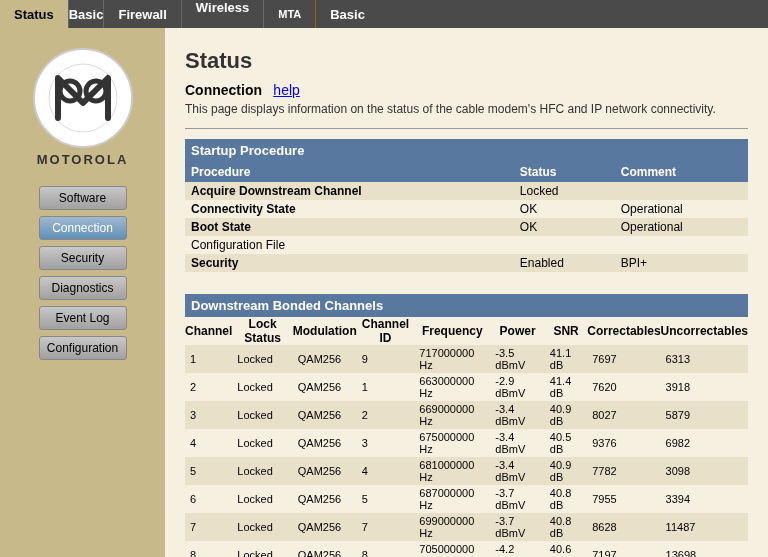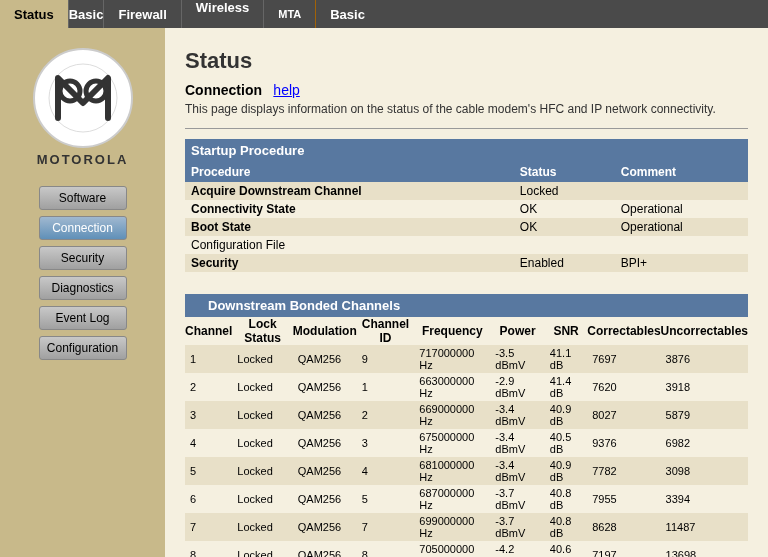--- a/index.html
+++ b/index.html
@@ -171,21 +171,21 @@
           <td style="font-weight:bold;">Security</td>
           <td>Enabled</td>
           <td>BPI+</td>
         </tr>
       </tbody>
         </table>
 
       <table class="channel-table">
         <tbody>
             <tr>
-          <td colspan="9" style="background:#5878a0; color:#fff; font-weight:bold; padding:4px 23px; font-size:13px;">Downstream Bonded Channels</td>
+          <td colspan="9" style="background:#5878a0; color:#fff; font-weight:bold; padding:4px 6px; font-size:13px;">Downstream Bonded Channels</td>
         </tr>
         <tr>
           <th>Channel</th>
           <th>Lock Status</th>
           <th>Modulation</th>
           <th>Channel ID</th>
           <th>Frequency</th>
           <th>Power</th>
           <th>SNR</th>
           <th>Correctables</th>
@@ -193,21 +193,21 @@
         </tr>
         <tr class="row-odd">
           <td>1</td>
           <td>Locked</td>
           <td>QAM256</td>
           <td>9</td>
           <td>717000000 Hz</td>
           <td>-3.5 dBmV</td>
           <td>41.1 dB</td>
           <td>7697</td>
-          <td>3876</td>
+          <td>6313</td>
         </tr>
         <tr class="row-even">
           <td>2</td>
           <td>Locked</td>
           <td>QAM256</td>
           <td>1</td>
           <td>663000000 Hz</td>
           <td>-2.9 dBmV</td>
           <td>41.4 dB</td>
           <td>7620</td>

